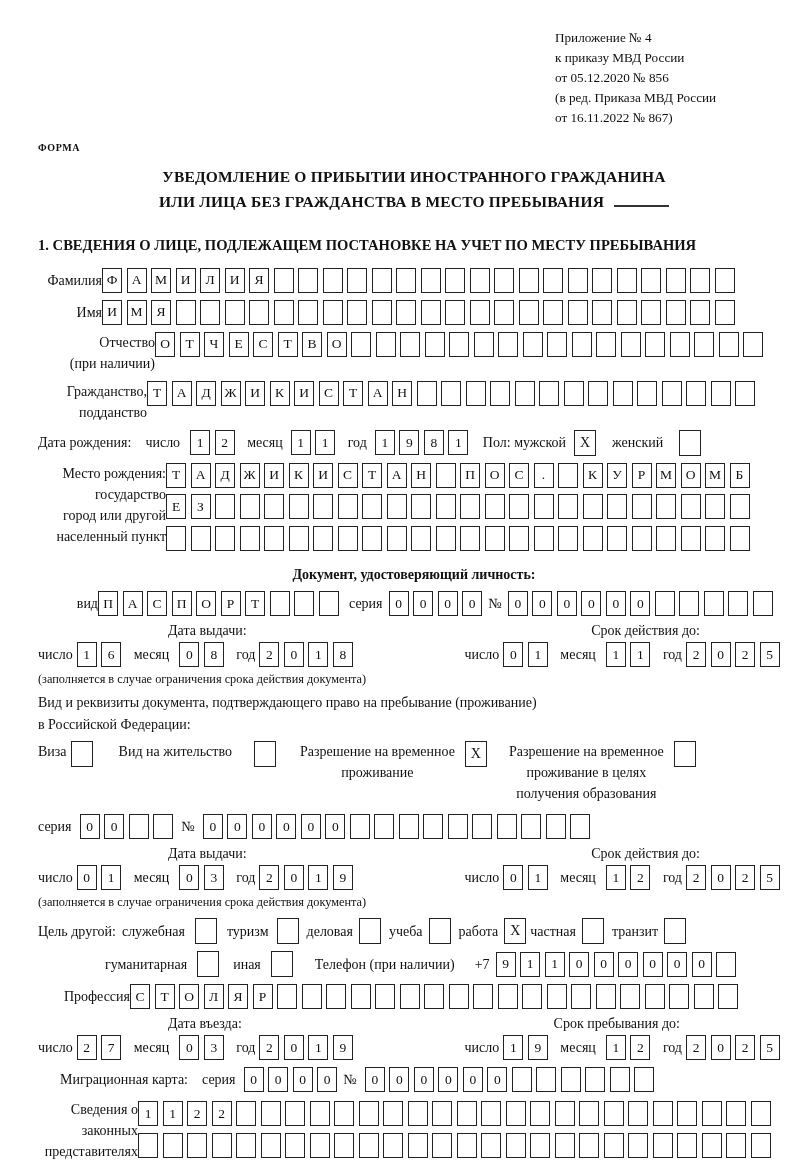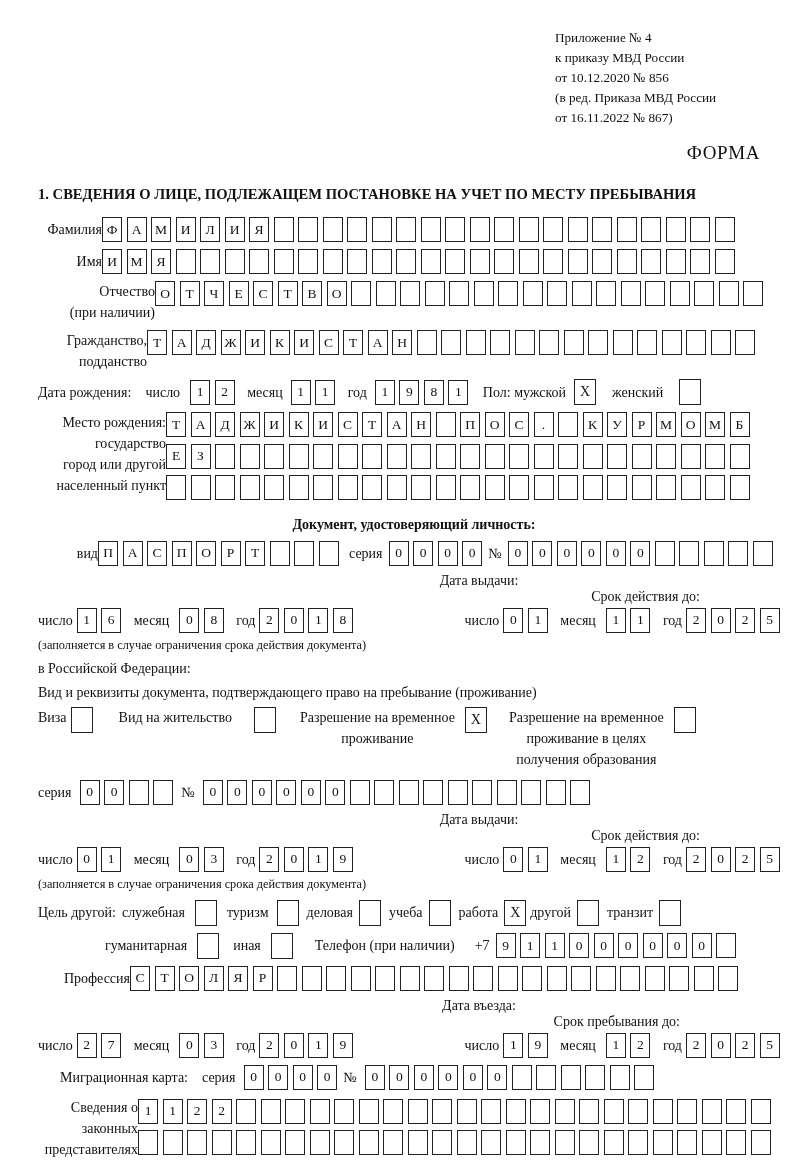--- a/index.html
+++ b/index.html
@@ -7,21 +7,21 @@
   body {
     width:800px; height:1163px; overflow:hidden;
     background:#ffffff; color:#111;
     font-family:"Liberation Serif", serif; font-size:14px;
   }
   .page { padding:28px 10px 0 38px; }
   .pre { white-space:pre-line; }
   .small { font-size:12.3px; }
 
   .hdr { width:240px; margin-left:517px; font-size:13.2px; line-height:1.52; }
-  .forma { text-align:right; padding-right:30px; font-weight:normal; font-size:19px; margin-top:14px; letter-spacing:.6px; }
+  .forma { padding-right:30px; font-weight:bold; font-size:10px; margin-top:14px; letter-spacing:.6px; }
 
   .title { text-align:center; font-weight:bold; font-size:15.5px; line-height:1.6; margin-top:12px; letter-spacing:.2px; }
   .title-underline { display:inline-block; width:55px; border-bottom:2px solid #333; height:.9em; margin-left:10px; vertical-align:baseline; }
 
   .sec { font-weight:bold; font-size:14.6px; margin-top:22px; margin-bottom:14px;font-family:Liberation Serif, serif; }
 
   .row { display:flex; align-items:center; margin-bottom:7px; }
   .row.top { align-items:flex-start; }
   .lbl { flex:none; line-height:1.5;text-align:right; }
   .cells { display:flex; flex:none; flex-wrap:nowrap; }
@@ -33,42 +33,48 @@
   .checkbox {
     width:22px; height:26px; border:1.5px solid #222;
     display:flex; align-items:center; justify-content:center;
     font-size:14px; flex:none; background:#fff;
   }
   .gap8 { margin-left:8px; } .gap10 { margin-left:10px; } .gap14 { margin-left:14px; } .gap16 { margin-left:16px; }
   .multirows > .cells { margin-bottom:6.5px; }
 
   .doc-head { text-align:center; font-weight:bold; font-size:14px; margin:10px 0 8px 0; }
 
-  .date-labels { margin-bottom:3px; margin-top:2px;flex-direction:column; }
+  .date-labels { margin-bottom:3px; margin-top:2px; }
   .date-labels .dl-left { margin-left:130px; }
   .note-right { padding-right:22px; margin-top:-2px; margin-bottom:8px; }
 
   .opt-item { display:flex; align-items:flex-start; }
   .opt-item .checkbox { margin-left:10px; margin-top:0; }
   .opt-center { text-align:center; }
 </style>
 </head>
 <body>
 
 <div class="page">
 
   <div class="hdr">
     <div>Приложение № 4</div>
     <div>к приказу МВД России</div>
-    <div>от 10.12.2020 № 856</div>
+    <div>от 05.12.2020 № 856</div>
     <div>(в ред. Приказа МВД России</div>
     <div>от 16.11.2022 № 867)</div>
   </div>
   <div class="forma">ФОРМА</div>
 
+  <div class="title">
+    <div>УВЕДОМЛЕНИЕ О ПРИБЫТИИ ИНОСТРАННОГО ГРАЖДАНИНА</div>
+    <div>
+      <span>ИЛИ ЛИЦА БЕЗ ГРАЖДАНСТВА В МЕСТО ПРЕБЫВАНИЯ</span><span class="title-underline"></span>
+    </div>
+  </div>
 
   <div class="sec">1. СВЕДЕНИЯ О ЛИЦЕ, ПОДЛЕЖАЩЕМ ПОСТАНОВКЕ НА УЧЕТ ПО МЕСТУ ПРЕБЫВАНИЯ</div>
 
   <div class="row">
     <span class="lbl" style="width:64px">Фамилия</span>
     <span class="cells">
         <span class="cell">Ф</span>
         <span class="cell">А</span>
         <span class="cell">М</span>
         <span class="cell">И</span>
@@ -381,22 +387,22 @@
     <span class="cells" style="margin-left:4px; margin-right:6px">
         <span class="cell">2</span>
         <span class="cell">0</span>
         <span class="cell">2</span>
         <span class="cell">5</span>
       </span>
   </div>
 
   <div class="small note-right">(заполняется в случае ограничения срока действия документа)</div>
 
+  <div style="margin-bottom:6px">Вид и реквизиты документа, подтверждающего право на пребывание (проживание)</div>
   <div style="margin-bottom:8px">в Российской Федерации:</div>
-  <div style="margin-bottom:6px">Вид и реквизиты документа, подтверждающего право на пребывание (проживание)</div>
 
   <div class="row top">
     <span class="opt-item">
       <span class="lbl">Виза</span>
       <span class="checkbox" style="margin-left:4px"></span>
     </span>
     <span class="opt-item" style="margin-left:26px">
       <span class="lbl">Вид на жительство</span>
       <span class="checkbox" style="margin-left:22px"></span>
     </span>
@@ -491,21 +497,21 @@
     <span class="lbl" style="margin-left:6px">служебная</span>
     <span class="checkbox gap10"></span>
     <span class="lbl gap10">туризм</span>
     <span class="checkbox gap8"></span>
     <span class="lbl gap8">деловая</span>
     <span class="checkbox" style="margin-left:6px"></span>
     <span class="lbl gap8">учеба</span>
     <span class="checkbox" style="margin-left:6px"></span>
     <span class="lbl gap8">работа</span>
     <span class="checkbox" style="margin-left:6px">X</span>
-    <span class="lbl" style="margin-left:4px">другой</span>
+    <span class="lbl" style="margin-left:4px">частная</span>
     <span class="checkbox" style="margin-left:6px"></span>
     <span class="lbl gap8">транзит</span>
     <span class="checkbox" style="margin-left:6px"></span>
   </div>
 
   <div class="row" style="margin-top:4px">
     <span class="lbl" style="margin-left:67px">гуманитарная</span>
     <span class="checkbox gap10"></span>
     <span class="lbl gap14">иная</span>
     <span class="checkbox gap10"></span>

